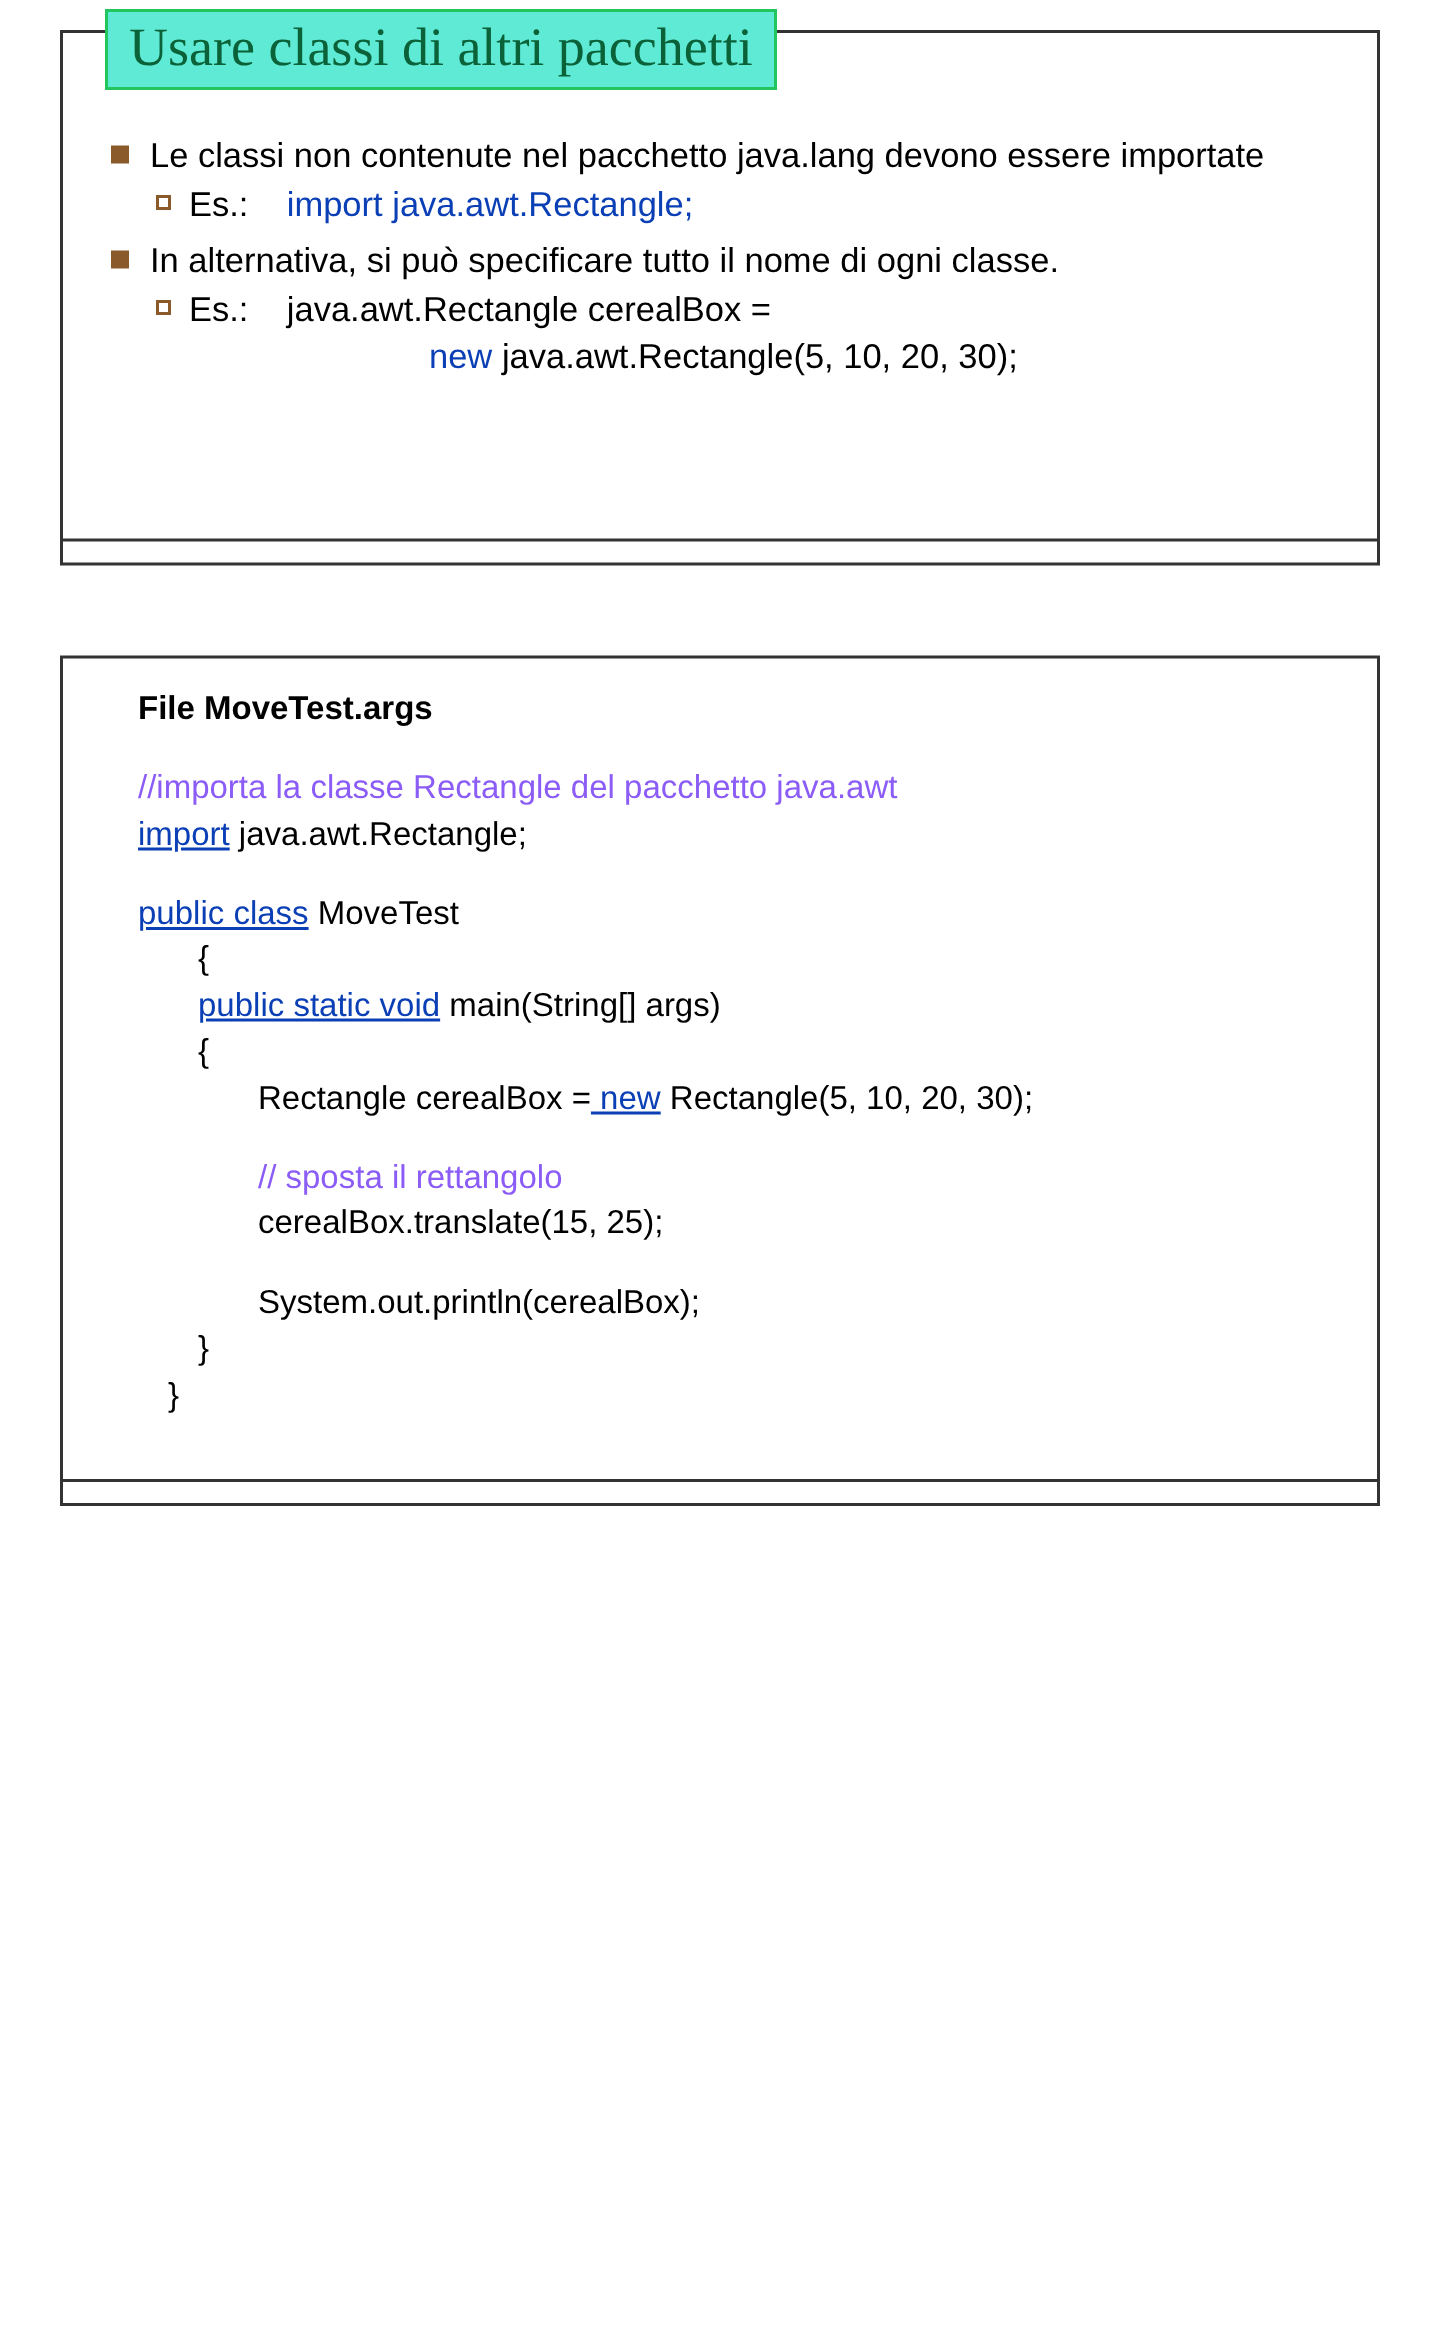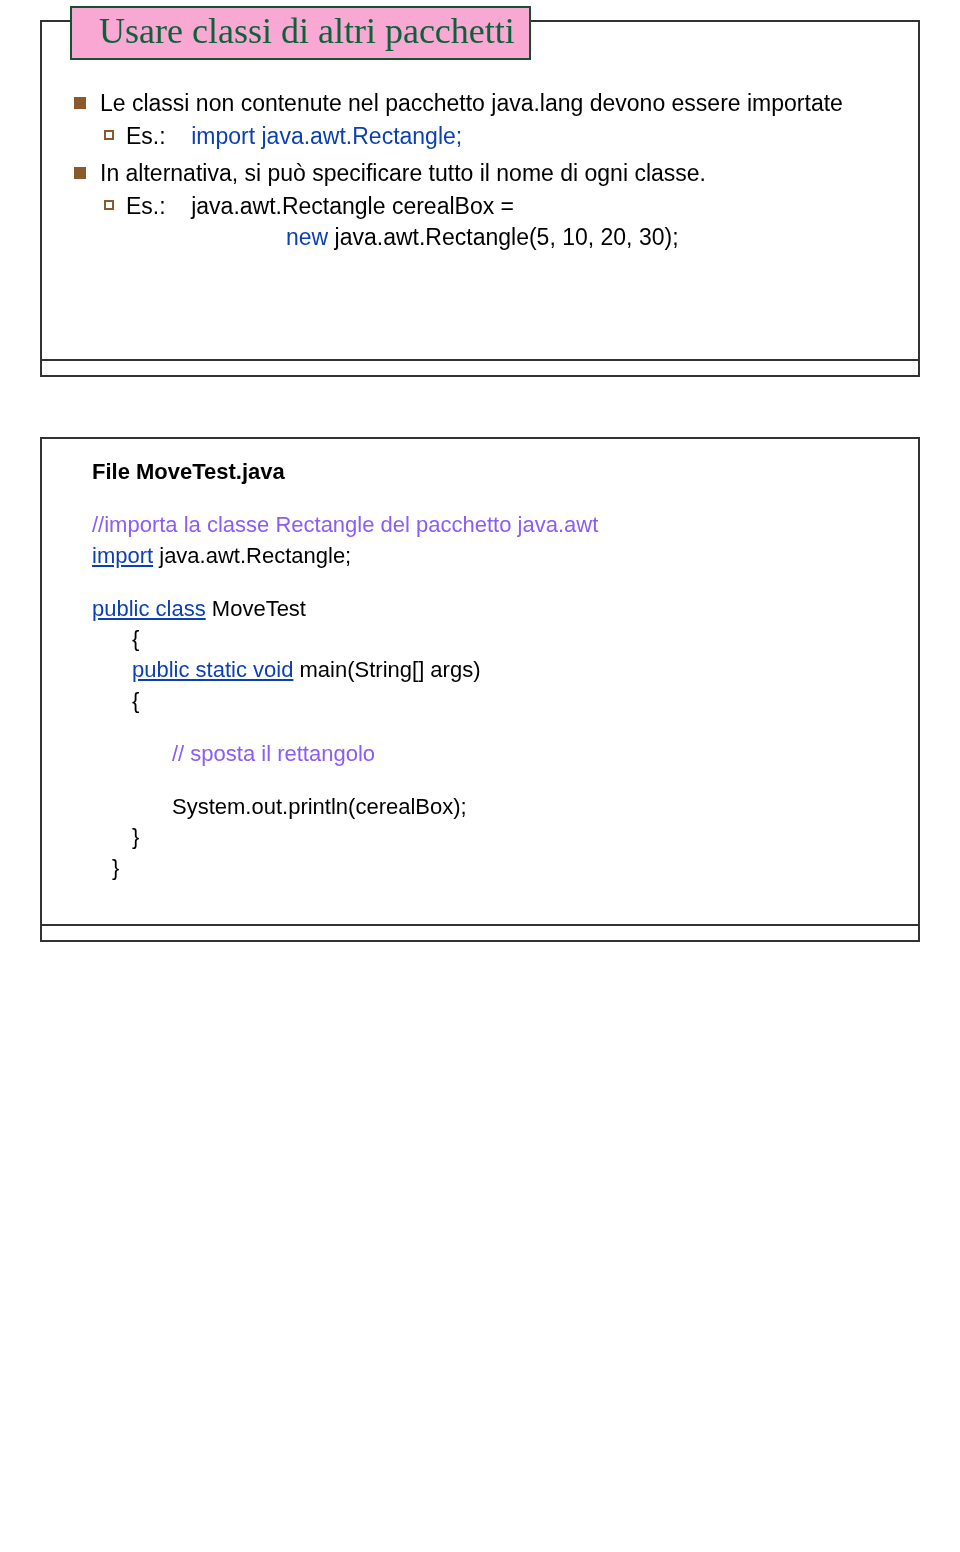--- a/index.html
+++ b/index.html
@@ -16,23 +16,23 @@
     border: 2px solid #333;
     background: #fff;
     box-sizing: border-box;
   }
   .title-wrap {
     position: relative;
     margin: -16px 0 10px 28px;
     display: inline-block;
   }
   .title-box {
-    border: 2px solid #14532d;
-    background: #f9a8d4;
-    padding: 2px 14px 6px 27px;
+    border: 2px solid #22c55e;
+    background: #5eead4;
+    padding: 2px 14px 6px 14px;
     display: inline-block;
   }
   .title-text {
     font-family: Garamond, Georgia, 'Times New Roman', serif;
     font-size: 36px;
     color: #0b6138;
     font-weight: 400;
   }
   .divider {
     border: none;
@@ -135,31 +135,33 @@
       </li>
     </ul>
   </div>
   <hr class="divider" style="margin-top:70px">
   <div style="height:14px"></div>
 </div>
 
 <div class="slide">
   <div class="content">
     <div class="code-block">
-      <div class="bold">File MoveTest.java</div>
+      <div class="bold">File MoveTest.args</div>
       <div style="height:22px"></div>
       <div class="code-green">//importa la classe Rectangle del pacchetto java.awt</div>
       <div><span class="code-blue">import</span><span> java.awt.Rectangle;</span></div>
       <div style="height:22px"></div>
       <div><span class="code-blue">public class</span><span> MoveTest</span></div>
       <div class="code-indent1">{</div>
       <div class="code-indent1"><span class="code-blue">public static void</span><span> main(String[] args)</span></div>
       <div class="code-indent1">{</div>
+      <div class="code-indent2"><span>Rectangle cerealBox =</span><span class="code-blue"> new</span><span> Rectangle(5, 10, 20, 30);</span></div>
       <div style="height:22px"></div>
       <div class="code-indent2 code-green">// sposta il rettangolo</div>
+      <div class="code-indent2">cerealBox.translate(15, 25);</div>
       <div style="height:22px"></div>
       <div class="code-indent2">System.out.println(cerealBox);</div>
       <div class="code-indent1">}</div>
       <div style="padding-left:20px">}</div>
     </div>
   </div>
   <hr class="divider" style="margin-top:10px">
   <div style="height:14px"></div>
 </div>
 

